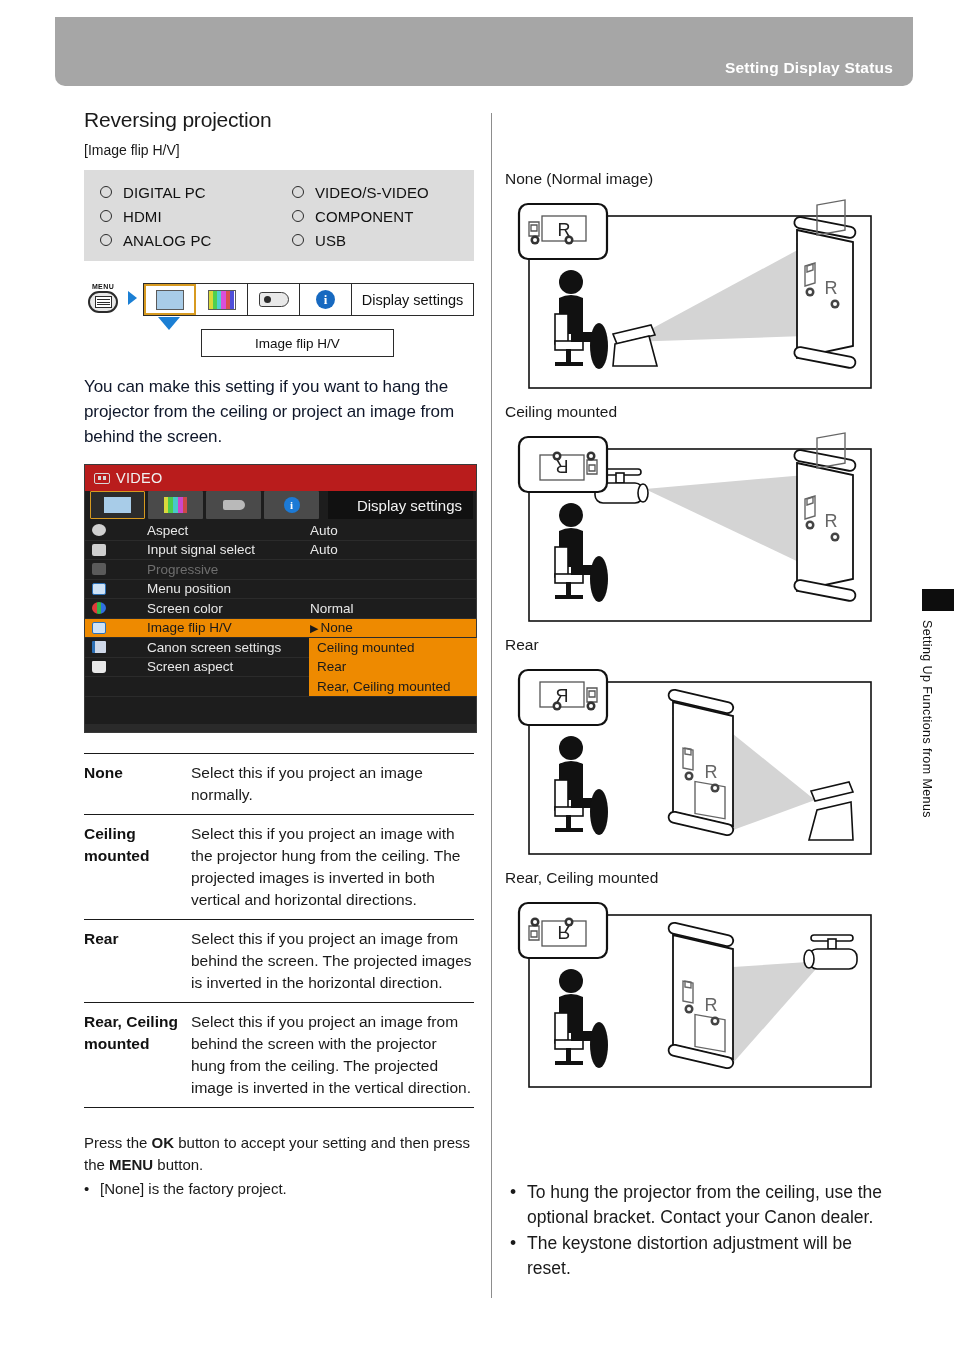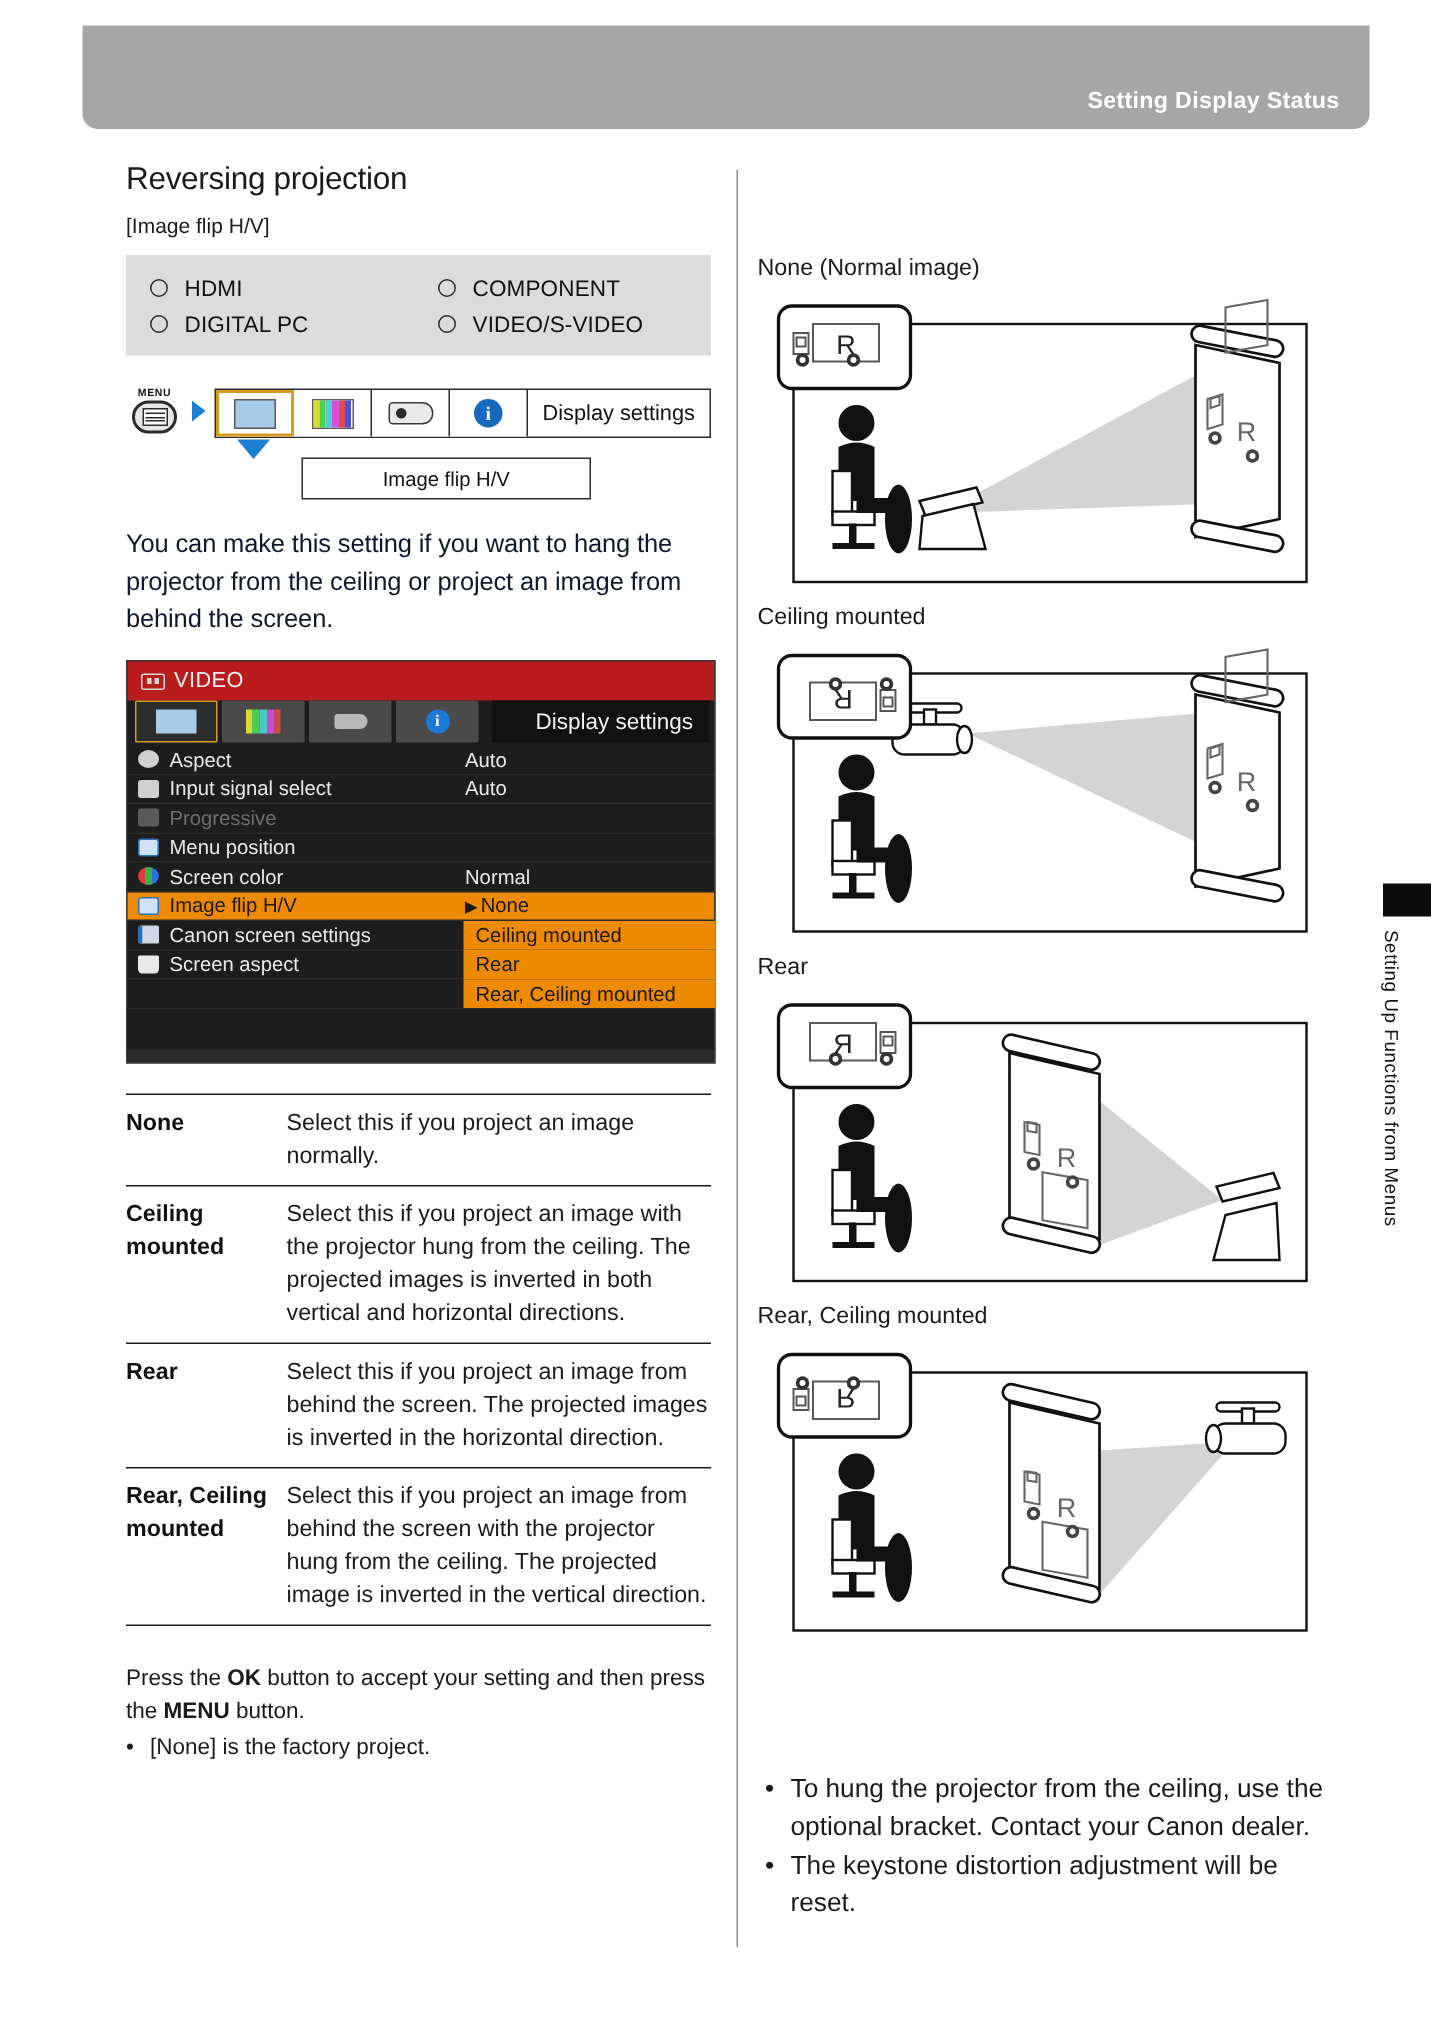--- a/index.html
+++ b/index.html
@@ -149,21 +149,21 @@
     flex:1; background:#111; margin-left:6px; display:flex; align-items:center;
     justify-content:flex-end; padding-right:11px; color:#f2f2f2; font-size:15px;
   }
   .osd-rows{ }
   .osd-row{
     display:flex; height:19.5px; align-items:center;
     border-bottom:1px solid #2b2b2b; position:relative;
   }
   .osd-row .lbl{
     width:217px; display:flex; align-items:center; padding-left:7px;
-    color:#e8e8e8; font-size:13.5px; white-space:nowrap;
+    color:#e8e8e8; font-size:13.5px; white-space:nowrap;gap:34px;
   }
   .osd-row .val{ color:#e8e8e8; font-size:13.5px; padding-left:8px; }
   .osd-row.dim .lbl{ color:#6e6e6e; }
   .osd-row.sel{ background:#ee8a00; }
   .osd-row.sel .lbl{ color:#1a1a1a; }
   .osd-row.sel .val{ color:#1a1a1a; }
   .osd-ricon{
     width:14px; height:12px; margin-right:7px; display:inline-block;
     background:#cfcfcf; border-radius:2px; flex:0 0 auto;
   }
@@ -241,35 +241,45 @@
 
   <div class="left-col">
 
     <h1 class="sect-title">Reversing projection</h1>
     <div class="sub-title">[Image flip H/V]</div>
 
     <div class="signal-box">
       <div class="signal-row">
         <div class="sig-cell c1">
           <span class="radio-o"></span>
+          <span class="sig-label">DIGITAL PC</span>
+        </div>
+        <div class="sig-cell c2">
+          <span class="radio-o"></span>
+          <span class="sig-label">VIDEO/S-VIDEO</span>
+        </div>
+      </div>
+      <div class="signal-row">
+        <div class="sig-cell c1">
+          <span class="radio-o"></span>
           <span class="sig-label">HDMI</span>
         </div>
         <div class="sig-cell c2">
           <span class="radio-o"></span>
           <span class="sig-label">COMPONENT</span>
         </div>
       </div>
       <div class="signal-row">
         <div class="sig-cell c1">
           <span class="radio-o"></span>
-          <span class="sig-label">DIGITAL PC</span>
+          <span class="sig-label">ANALOG PC</span>
         </div>
         <div class="sig-cell c2">
           <span class="radio-o"></span>
-          <span class="sig-label">VIDEO/S-VIDEO</span>
+          <span class="sig-label">USB</span>
         </div>
       </div>
     </div>
 
     <div class="menu-path">
       <div class="menu-key">
         <div class="mk-label">MENU</div>
         <div class="mk-btn">
           <div class="mk-inner">
               <i></i>

